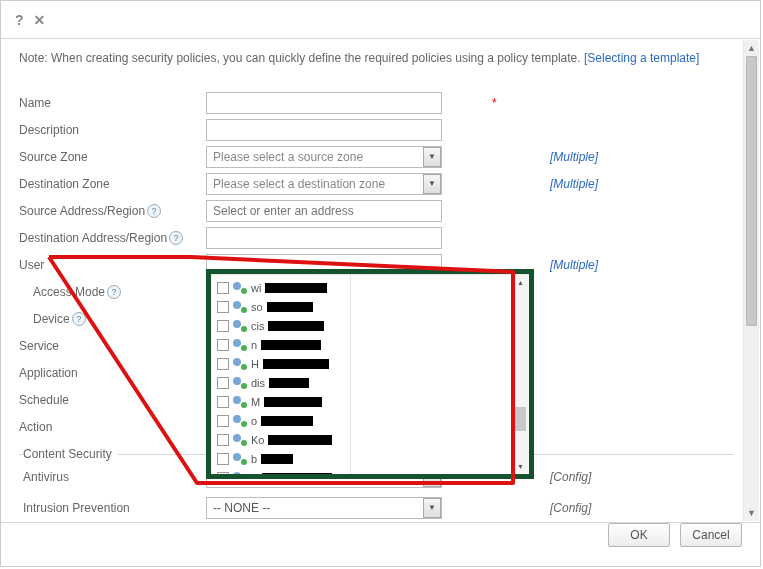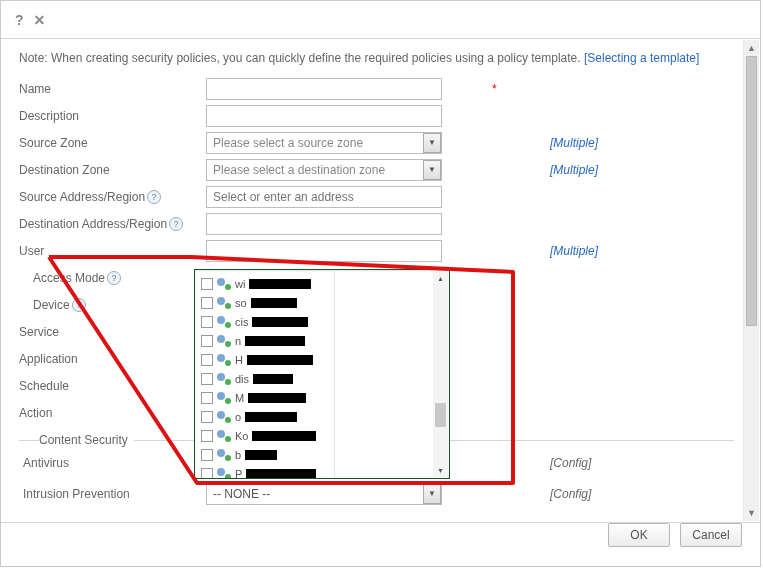--- a/index.html
+++ b/index.html
@@ -76,21 +76,21 @@
     background: #c8c8c8;
     border: 1px solid #b8b8b8;
     border-radius: 1px;
   }
   .dialog-body {
     position: absolute;
     left: 0; right: 18px; top: 0; bottom: 0;
     padding: 12px 8px 8px 18px;
   }
   .note-line {
-    margin-bottom: 10px;
+    margin-bottom: 24px;
     color: #666;
   }
   .note-link {
     color: #2a6abf;
     cursor: pointer;
   }
   .form-row {
     display: flex;
     align-items: center;
     height: 27px;
@@ -160,21 +160,21 @@
     border-top: 1px solid #d6d6d6;
     margin-top: 4px;
     padding-top: 4px;
     position: relative;
   }
   .section-label {
     position: relative;
     top: -12px;
     background: #fff;
     padding-right: 6px;
-    margin-left: 20px;
+    margin-left: 4px;
     color: #666;
   }
   .dialog-footer {
     border-top: 1px solid #d6d6d6;
     height: 44px;
     display: flex;
     align-items: flex-start;
     justify-content: flex-end;
     padding-right: 18px;
     gap: 10px;
@@ -185,26 +185,26 @@
     border: 1px solid #b6b6b6;
     background: linear-gradient(#fefefe,#ececec);
     color: #555;
     font-size: 12px;
     border-radius: 2px;
     cursor: pointer;
   }
   
   .dropdown-panel {
     position: absolute;
-    left: 193px;
+    left: 205px;
     top: 230px;
-    width: 256px;
+    width: 328px;
     height: 210px;
     background: #fff;
-    border: 1px solid #14532d;
+    border: 5px solid #14532d;
     box-shadow: 0 1px 2px rgba(0,0,0,.12) inset;
     overflow: hidden;
   }
   .dropdown-inner {
     position: absolute;
     left: 0; top: 0;
     width: 140px;
     bottom: 0;
     overflow: hidden;
     border-right: 1px solid #e4e4e4;

